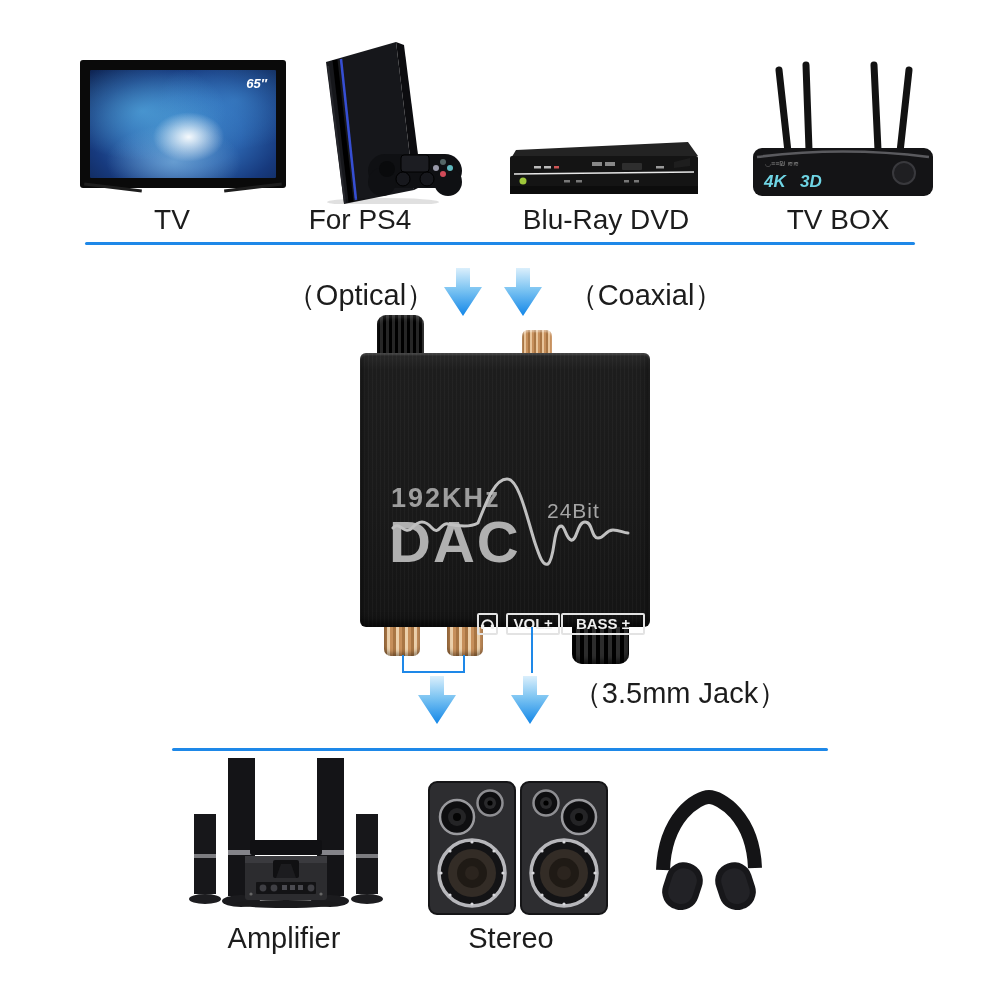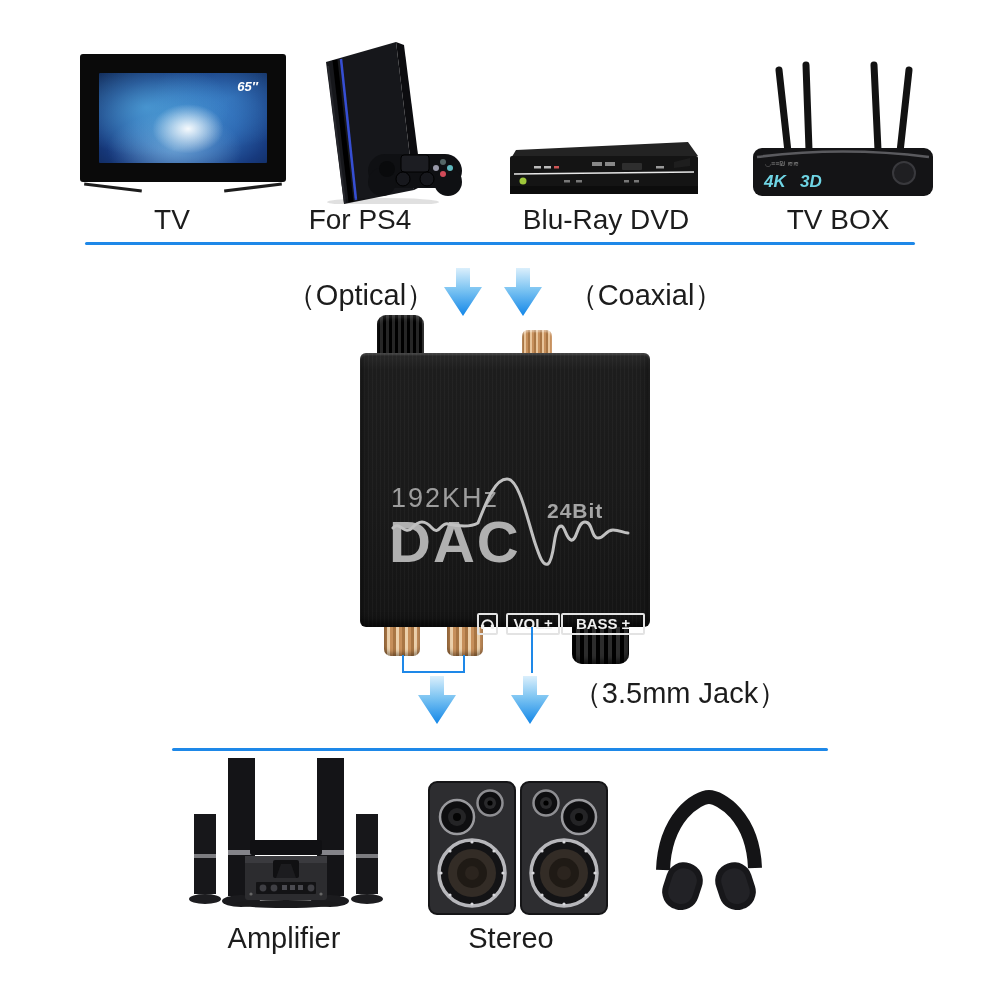--- a/index.html
+++ b/index.html
@@ -9,22 +9,22 @@
   }
   .abs{position:absolute;}
   .clabel{position:absolute;transform:translateX(-50%);white-space:nowrap;color:#1c1c1c;}
   .toplabel{font-size:28px;}
   .midlabel{font-size:29px;}
   .botlabel{font-size:29px;}
   .divider{position:absolute;height:3px;background:var(--accent-blue,#1e88e8);border-radius:2px;}
   .arrow{position:absolute;width:38px;height:48px;}
 
   
-  .tv-frame{position:absolute;left:80px;top:54px;width:206px;height:128px;background:#0a0a0a;
-    border-radius:3px;padding:19px;box-sizing:border-box;}
+  .tv-frame{position:absolute;left:80px;top:60px;width:206px;height:128px;background:#0a0a0a;
+    border-radius:3px;padding:10px;box-sizing:border-box;}
   .tv-screen{position:relative;width:100%;height:100%;border-radius:1px;
     background:
       radial-gradient(ellipse 55px 38px at 53% 62%, rgba(255,255,255,.95), rgba(255,255,255,0) 65%),
       radial-gradient(ellipse 120px 70px at 28% 38%, rgba(96,190,236,.55), rgba(0,0,0,0) 70%),
       radial-gradient(ellipse 110px 70px at 78% 28%, rgba(70,150,220,.5), rgba(0,0,0,0) 70%),
       radial-gradient(ellipse 90px 50px at 45% 85%, rgba(150,200,235,.55), rgba(0,0,0,0) 75%),
       radial-gradient(ellipse at 52% 58%, #3f86c8 0%, #2a62ac 40%, #173a7e 70%, #0e2452 100%);}
   .tv-badge{position:absolute;right:9px;top:6px;color:#fff;font-size:13px;font-weight:bold;font-style:italic;}
   .tv-foot{position:absolute;width:58px;height:3px;background:#1d1d1d;top:186px;}
   .tv-foot.l{left:84px;transform:rotate(7deg);}
@@ -42,23 +42,23 @@
     background:repeating-linear-gradient(90deg,#a97644 0 3px,#ecd0ab 3px 6px,#c68f5b 6px 9px);
     box-shadow:inset 0 -3px 4px rgba(0,0,0,.35);}
   .dac-knob{position:absolute;left:212px;top:308px;width:57px;height:41px;border-radius:4px 4px 10px 10px;
     background:repeating-linear-gradient(90deg,#000 0 4px,#2c2c2c 4px 8px);
     box-shadow:inset 0 -4px 5px rgba(0,0,0,.6), inset 0 2px 2px rgba(255,255,255,.12);}
   .dac-body{position:absolute;left:0;top:38px;width:290px;height:274px;border-radius:6px;
     background:
       repeating-linear-gradient(90deg, rgba(255,255,255,.03) 0 1px, rgba(0,0,0,0) 1px 4px),
       linear-gradient(180deg,#2a2a2a 0%,#1d1d1d 6%,#191919 60%,#141414 100%);
     box-shadow:inset 0 2px 2px rgba(255,255,255,.14), inset 0 -5px 9px rgba(0,0,0,.65);}
-  .dac-rate{position:absolute;left:31px;top:130px;font-size:27px;font-weight:normal;letter-spacing:2px;color:#9d9d9d;}
+  .dac-rate{position:absolute;left:31px;top:130px;font-size:27px;font-weight:bold;letter-spacing:2px;color:#9d9d9d;}
   .dac-title{position:absolute;left:29px;top:155px;font-size:58px;font-weight:bold;letter-spacing:2px;color:#b0b0b0;}
-  .dac-bit{position:absolute;left:187px;top:146px;font-size:21px;font-weight:bold;letter-spacing:1px;color:#a5a5a5;}
+  .dac-bit{position:absolute;left:187px;top:146px;font-size:21px;font-weight:normal;letter-spacing:1px;color:#a5a5a5;}
   .dac-wave{position:absolute;left:25px;top:85px;width:245px;height:180px;}
   .dac-btn{position:absolute;top:260px;height:22px;border:2px solid #e3e3e3;border-radius:2px;
     box-sizing:border-box;color:#eee;font-size:15px;font-weight:bold;line-height:18px;text-align:center;}
   .dac-btn.hp{left:117px;width:21px;}
   .dac-btn.vol{left:146px;width:54px;}
   .dac-btn.bass{left:201px;width:84px;letter-spacing:0px;}
 
   .bracket{position:absolute;left:402px;top:655px;width:63px;height:18px;box-sizing:border-box;
     border-left:2px solid var(--accent-blue,#1e88e8);
     border-right:2px solid var(--accent-blue,#1e88e8);

